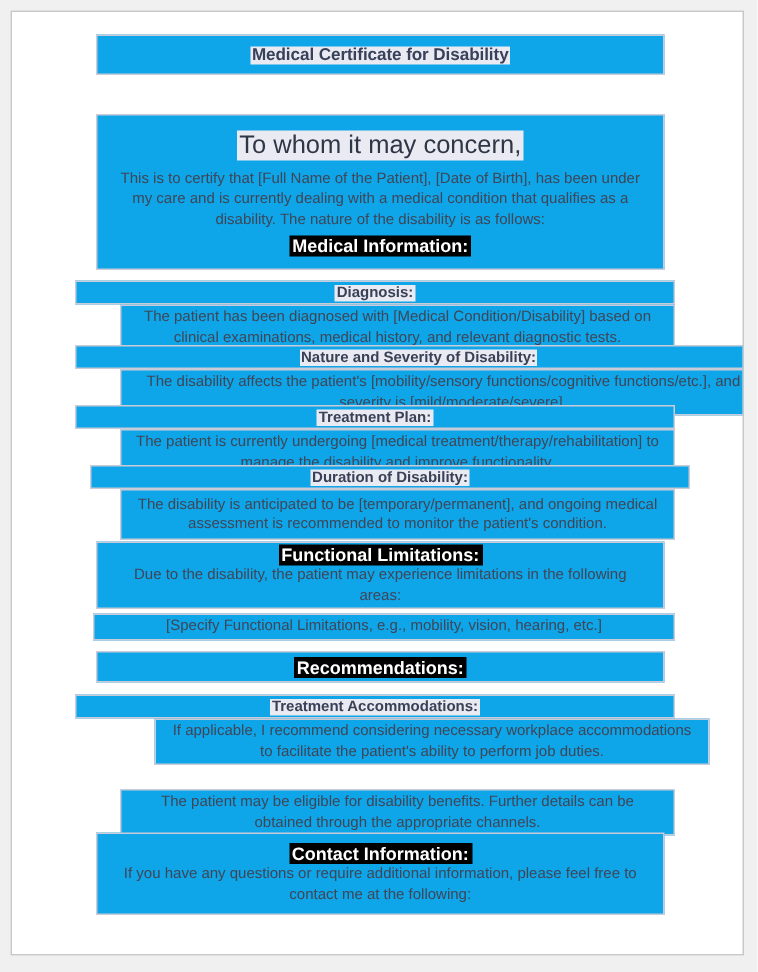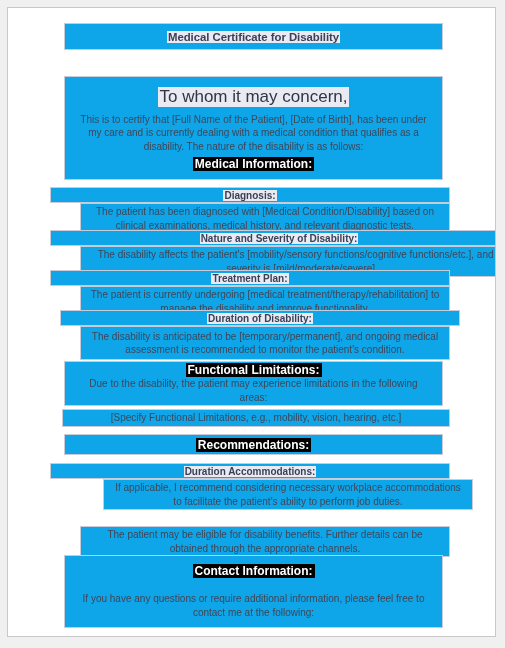--- a/index.html
+++ b/index.html
@@ -189,36 +189,36 @@
     </div>
 
     <div class="bx" style="left:56px; top:426px; width:379px; height:21px;text-align:center;">
       <div class="center-row">
         <span class="hl-black">Recommendations:</span>
       </div>
     </div>
 
     <div class="bx" style="left:42px; top:455px; width:400px; height:16px;">
       <div class="center-row">
-        <span class="sub-head hl-soft">Duration Accommodations:</span>
+        <span class="sub-head hl-soft">Treatment Accommodations:</span>
       </div>
     </div>
     <div class="bx" style="left:72px; top:471px; width:370px; height:31px;margin-left:23px;">
       <div class="center-row">
         <div class="txt para">If applicable, I recommend considering necessary workplace accommodations to facilitate the patient's ability to perform job duties.</div>
       </div>
     </div>
 
     <div class="bx" style="left:72px; top:518px; width:370px; height:31px;">
       <div class="center-row">
         <div class="txt para">The patient may be eligible for disability benefits. Further details can be obtained through the appropriate channels.</div>
       </div>
     </div>
 
-    <div class="bx" style="left:56px; top:547px; width:379px; height:73px;">
+    <div class="bx" style="left:56px; top:547px; width:379px; height:55px;">
       <div class="stack" style="padding:6px 6px 6px 6px;">
         <span class="hl-black">Contact Information:</span>
         <div class="gap-md"></div>
         <div class="txt para">If you have any questions or require additional information, please feel free to contact me at the following:</div>
       </div>
     </div>
 
   </div>
 </div>
 

